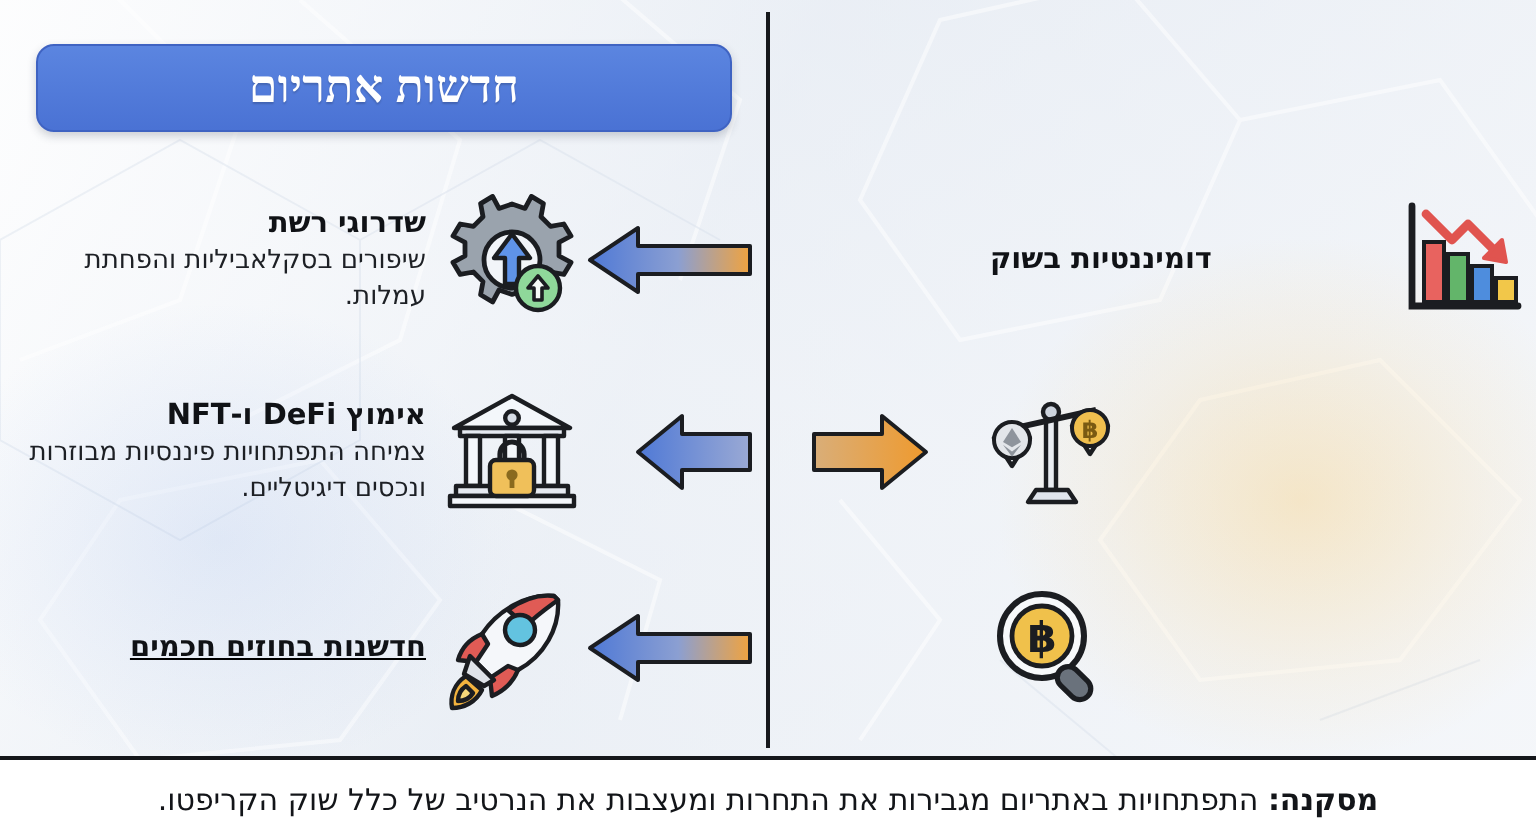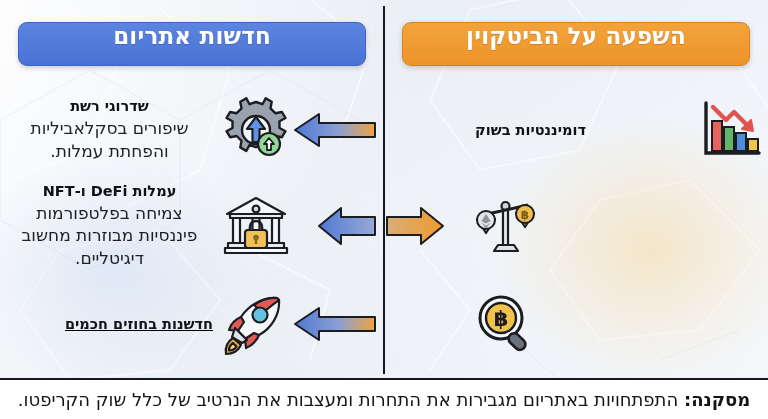--- a/index.html
+++ b/index.html
@@ -63,29 +63,30 @@
     background: #16181c;
   }
 
   
   .header-band {
     position: absolute;
     top: 22px;
     height: 44px;
     border-radius: 9px;
     display: flex;
-    align-items: flex-start;
+    align-items: center;
     justify-content: center;
     direction: rtl;
     color: #ffffff;
     font-size: 23px;
     font-weight: bold;
     letter-spacing: 0.2px;
     text-shadow: 0 1px 1px rgba(0,0,0,0.18);
     box-shadow: 0 2px 5px rgba(40,50,70,0.22);
+    font-family: Liberation Serif, serif;
   }
   .header-left {
     left: 18px;
     width: 348px;
     background: linear-gradient(180deg, #5b85e0 0%, #4a72d4 100%);
     border: 1px solid #3f63c2;
   }
   .header-right {
     left: 402px;
     width: 348px;
@@ -113,40 +114,40 @@
     display: flex;
     align-items: center;
     justify-content: flex-end;
     padding-right: 4px;
   }
   .half-right {
     width: 385px;
     height: 96px;
     display: flex;
     align-items: center;
-    padding-left: 0;
+    padding-left: 20px;
   }
 
   .text-block {
     direction: rtl;
-    text-align: center;
+    text-align: right;
     color: #16181c;
     padding: 0 6px;
   }
   .text-block.rtl-right { text-align: right; }
 
   .item-title {
     font-size: 14.5px;
     font-weight: bold;
     line-height: 1.28;
     color: #101216;
     white-space: nowrap;
   }
   .item-body {
-    font-size: 17px;
+    font-size: 13px;
     line-height: 1.34;
     color: #1d2025;
     margin-top: 1px;
   }
 
   .icon-slot {
     width: 74px;
     height: 80px;
     display: flex;
     align-items: center;
@@ -188,21 +189,21 @@
     position: absolute;
     left: 0;
     top: 380px;
     width: 768px;
     height: 39px;
     background: #ffffff;
     display: flex;
     align-items: center;
     justify-content: center;
     direction: rtl;
-    font-size: 18px;
+    font-size: 15px;
     color: #131519;
     padding: 0 12px;
     text-align: center;
   }
   .caption b { font-weight: bold; }
 
   svg { display: block; }
 </style>
 </head>
 <body>
@@ -229,23 +230,20 @@
     </g>
   </svg>
   <div class="glow-right"></div>
   <div class="glow-left"></div>
 
   <div class="divider"></div>
 
   <div class="header-band header-left">
     <span>חדשות אתריום</span>
   </div>
-  <div class="header-band header-right">
-    <span>השפעה על הביטקוין</span>
-  </div>
 
   <div class="row" id="row-0">
     <div class="half-left">
       <div class="left-text-wrap">
         <div class="text-block">
           <div class="item-title">שדרוגי רשת</div>
           <div class="item-body">שיפורים בסקלאביליות והפחתת עמלות.</div>
         </div>
       </div>
       <div class="icon-slot">
@@ -291,22 +289,22 @@
           <path d="M54 32 L43 30 L52 21 Z" fill="#e0544f" stroke="#e0544f" stroke-width="2" stroke-linejoin="round"></path>
         </svg>
       </div>
     </div>
   </div>
 
   <div class="row" id="row-1">
     <div class="half-left">
       <div class="left-text-wrap">
         <div class="text-block">
-          <div class="item-title">עמלות DeFi ו-NFT</div>
-          <div class="item-body">צמיחה בפלטפורמות פיננסיות מבוזרות מחשוב דיגיטליים.</div>
+          <div class="item-title">אימוץ DeFi ו-NFT</div>
+          <div class="item-body">צמיחה התפתחויות פיננסיות מבוזרות ונכסים דיגיטליים.</div>
         </div>
       </div>
       <div class="icon-slot">
         <svg width="66" height="62" viewBox="0 0 66 62">
           <g stroke="#1b1d21" stroke-width="2.2" stroke-linejoin="round">
             <path fill="#f4f7fb" d="M33 3 L62 19 L4 19 Z"></path>
             <circle cx="33" cy="14" r="3.4" fill="#d7dde6"></circle>
             <rect x="7" y="19" width="52" height="4" fill="#e6eaf1"></rect>
             <rect x="10" y="23" width="7" height="25" fill="#f4f7fb"></rect>
             <rect x="49" y="23" width="7" height="25" fill="#f4f7fb"></rect>

